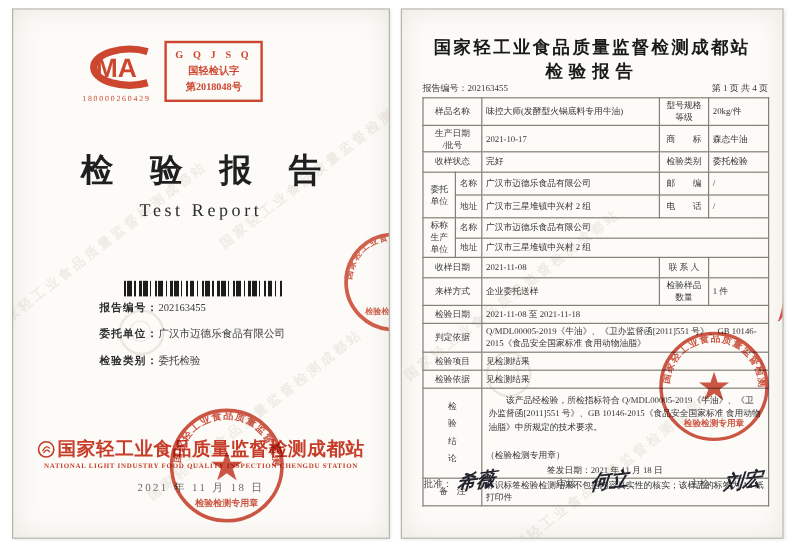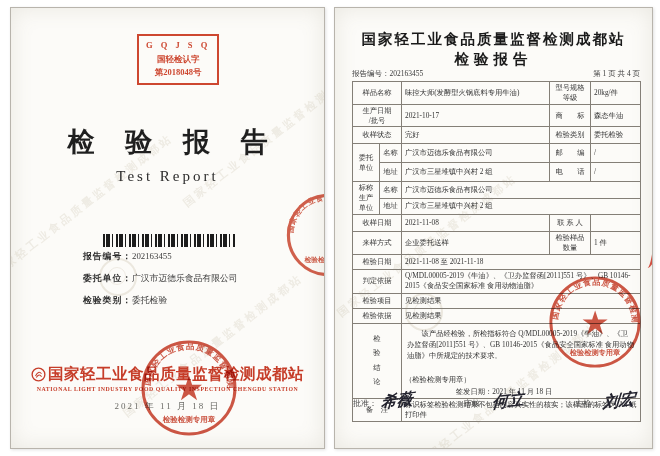--- a/index.html
+++ b/index.html
@@ -73,20 +73,27 @@
 </head>
 <body>
 
 <div class="page" id="page-left">
 
   <div class="wm" style="left:-40px;top:190px;">国家轻工业食品质量监督检测成都站</div>
   <div class="wm" style="left:90px;top:330px;">国家轻工业食品质量监督检测成都站</div>
   <div class="wm" style="left:150px;top:120px;">国家轻工业食品质量监督检测成都站</div>
   <div class="wm-circle" style="left:88px;top:250px;"></div>
 
+  <div class="abs cma">
+    <svg width="72" height="40" viewBox="0 0 72 40">
+      <path d="M62,7 A30,15 0 1 0 62,33" fill="none" stroke="#cd4730" stroke-width="6"></path>
+      <text x="36" y="28" text-anchor="middle" font-size="22" font-weight="bold" fill="#cd4730" font-family="Liberation Sans, sans-serif">MA</text>
+    </svg>
+    <div class="cma-num">180000260429</div>
+  </div>
 
   <div class="abs gqjsq">
     <div class="gq1">G Q J S Q</div>
     <div>国轻检认字</div>
     <div>第2018048号</div>
   </div>
 
   <div class="abs title-cn">检 验 报 告</div>
   <div class="abs title-en">Test Report</div>
 

